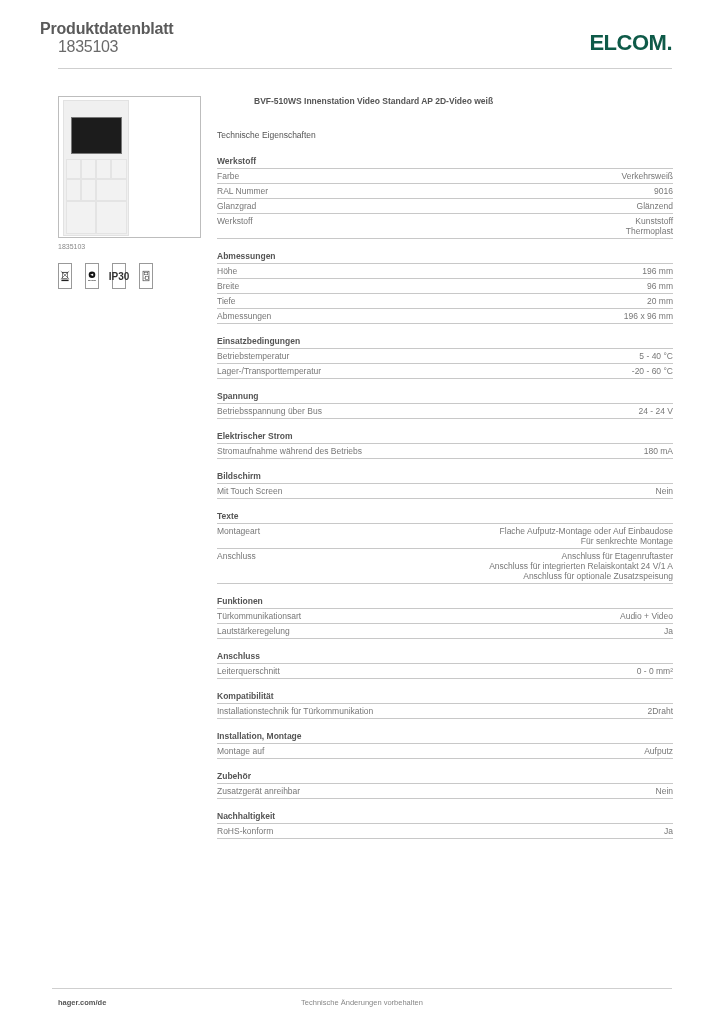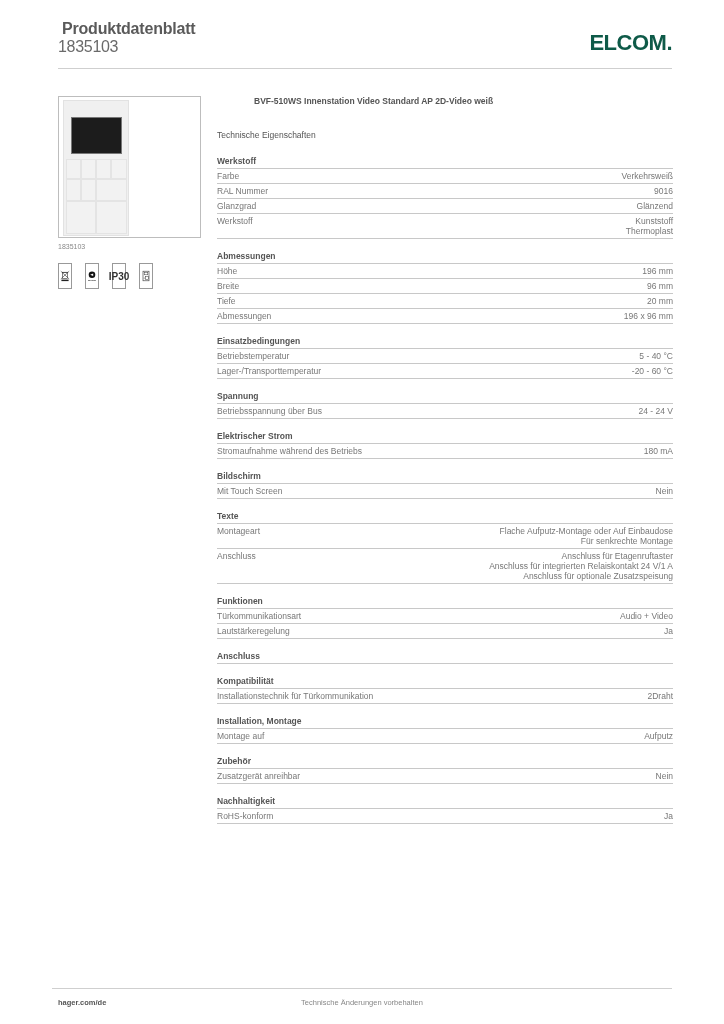--- a/index.html
+++ b/index.html
@@ -1,19 +1,19 @@
 <!DOCTYPE html>
 <html><head>
 <meta charset="utf-8">
 <style>
   * { margin: 0; padding: 0; box-sizing: border-box; }
   html, body { width: 724px; height: 1024px; background: #ffffff; }
   body { position: relative; font-family: "Liberation Sans", sans-serif; color: #555; overflow: hidden; }
 
-  .header-title { position: absolute; left: 62px; top: 20px; font-size: 16px; font-weight: bold; color: #5a5a5a; letter-spacing: -0.2px; }
+  .header-title { position: absolute; left: 40px; top: 20px; font-size: 16px; font-weight: bold; color: #5a5a5a; letter-spacing: -0.2px; }
   .header-id { position: absolute; left: 58px; top: 38px; font-size: 16px; color: #6a6a6a; letter-spacing: -0.3px; }
   .logo { position: absolute; right: 52px; top: 30px; font-size: 22px; font-weight: bold; color: #0e5a48; letter-spacing: -0.5px; }
   .header-rule { position: absolute; left: 58px; right: 52px; top: 68px; height: 1px; background: #cfcfcf; }
 
   .image-box { position: absolute; left: 58px; top: 96px; width: 143px; height: 142px; border: 1px solid #bdbdbd; background: #fff; }
   .device { position: absolute; left: 4px; top: 3px; width: 66px; height: 136px; background: #f0f0f0; border: 1px solid #e2e2e2; }
   .device-screen { position: absolute; left: 7px; top: 16px; width: 51px; height: 37px; background: #1c1c1c; border: 1px solid #777; }
   .device-btn { position: absolute; border: 1px solid #e4e4e4; background: #f2f2f2; }
 
   .image-caption { position: absolute; left: 58px; top: 243px; font-size: 7px; color: #888; }
@@ -193,20 +193,24 @@
         <span class="val">Audio + Video</span>
       </div>
     <div class="row">
         <span>Lautstärkeregelung</span>
         <span class="val">Ja</span>
       </div>
   </div>
 
   <div class="section">
     <div class="section-title">Anschluss</div>
+    <div class="row">
+        <span>Leiterquerschnitt</span>
+        <span class="val">0 - 0 mm²</span>
+      </div>
   </div>
 
   <div class="section">
     <div class="section-title">Kompatibilität</div>
     <div class="row">
         <span>Installationstechnik für Türkommunikation</span>
         <span class="val">2Draht</span>
       </div>
   </div>
 

